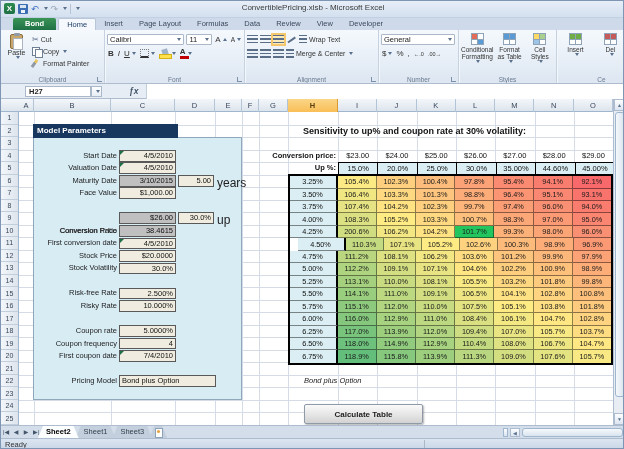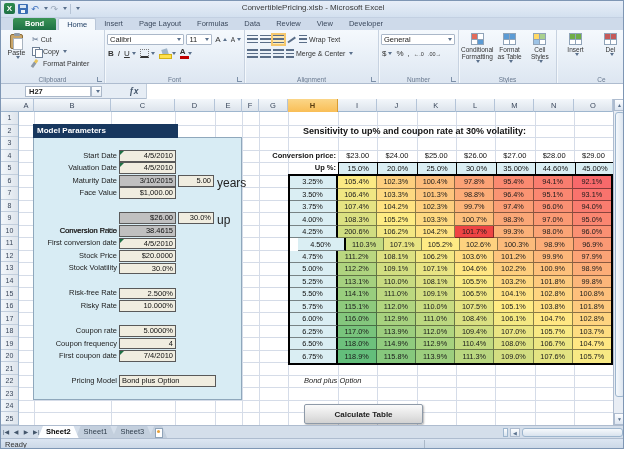--- a/index.html
+++ b/index.html
@@ -587,21 +587,21 @@
           <div class="hcell" data-interactable="true" style="background: rgb(253, 191, 124);">100.7%</div>
           <div class="hcell" data-interactable="true" style="background: rgb(251, 167, 119);">98.3%</div>
           <div class="hcell" data-interactable="true" style="background: rgb(251, 154, 116);">97.0%</div>
           <div class="hcell" data-interactable="true" style="background: rgb(250, 134, 113);">95.0%</div>
         </div>
         <div class="srow" data-interactable="false" style="height: 12.52px; flex: 1 1 0%;">
           <div class="ccell" data-interactable="true">4.25%</div>
           <div class="hcell" data-interactable="true" style="background: rgb(208, 221, 129);">200.6%</div>
           <div class="hcell" data-interactable="true" style="background: rgb(243, 231, 131);">106.2%</div>
           <div class="hcell" data-interactable="true" style="background: rgb(255, 226, 130);">104.2%</div>
-          <div class="hcell" data-interactable="true" style="background: #ef4444;">101.7%</div>
+          <div class="hcell" data-interactable="true" style="background: #22c55e;">101.7%</div>
           <div class="hcell" data-interactable="true" style="background: rgb(252, 177, 121);">99.3%</div>
           <div class="hcell" data-interactable="true" style="background: rgb(251, 164, 118);">98.0%</div>
           <div class="hcell" data-interactable="true" style="background: rgb(250, 144, 115);">96.0%</div>
         </div>
         <div class="srow" data-interactable="false" style="height: 12.52px; flex: 1 1 0%; margin-left: 8px;">
           <div class="ccell" data-interactable="true">4.50%</div>
           <div class="hcell" data-interactable="true" style="background: rgb(196, 218, 129);">110.3%</div>
           <div class="hcell" data-interactable="true" style="background: rgb(232, 228, 131);">107.1%</div>
           <div class="hcell" data-interactable="true" style="background: rgb(254, 235, 132);">105.2%</div>
           <div class="hcell" data-interactable="true" style="background: rgb(254, 210, 127);">102.6%</div>

